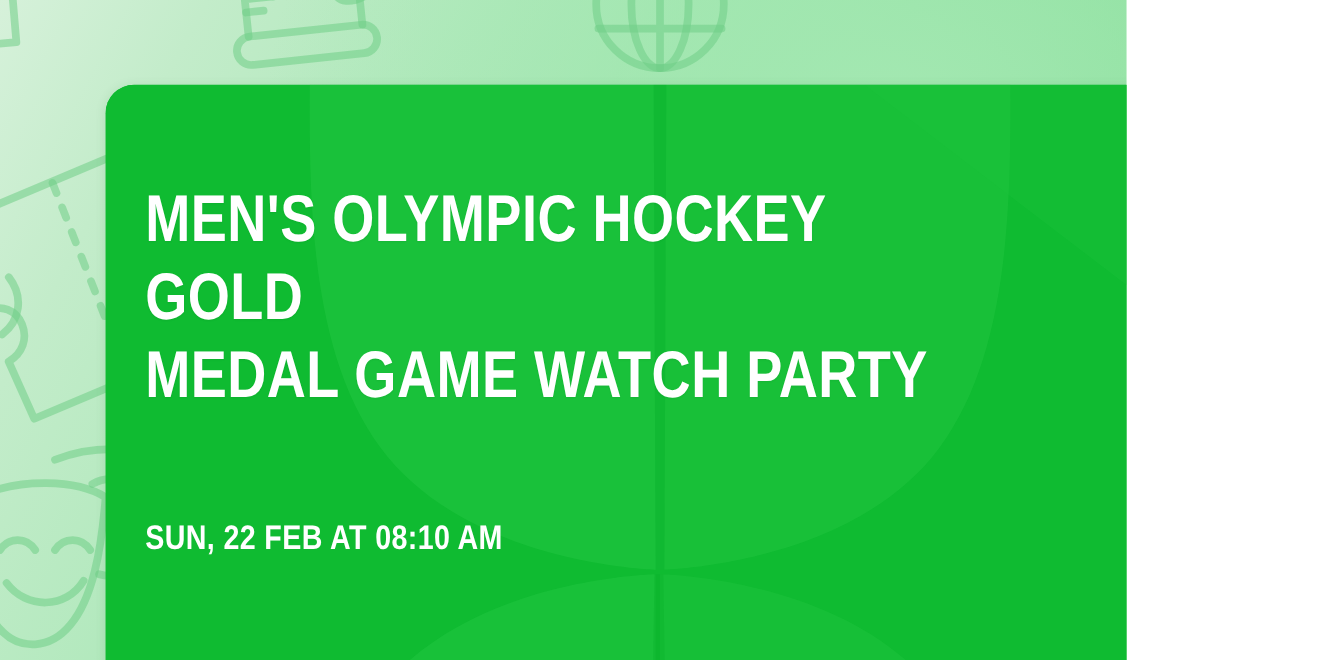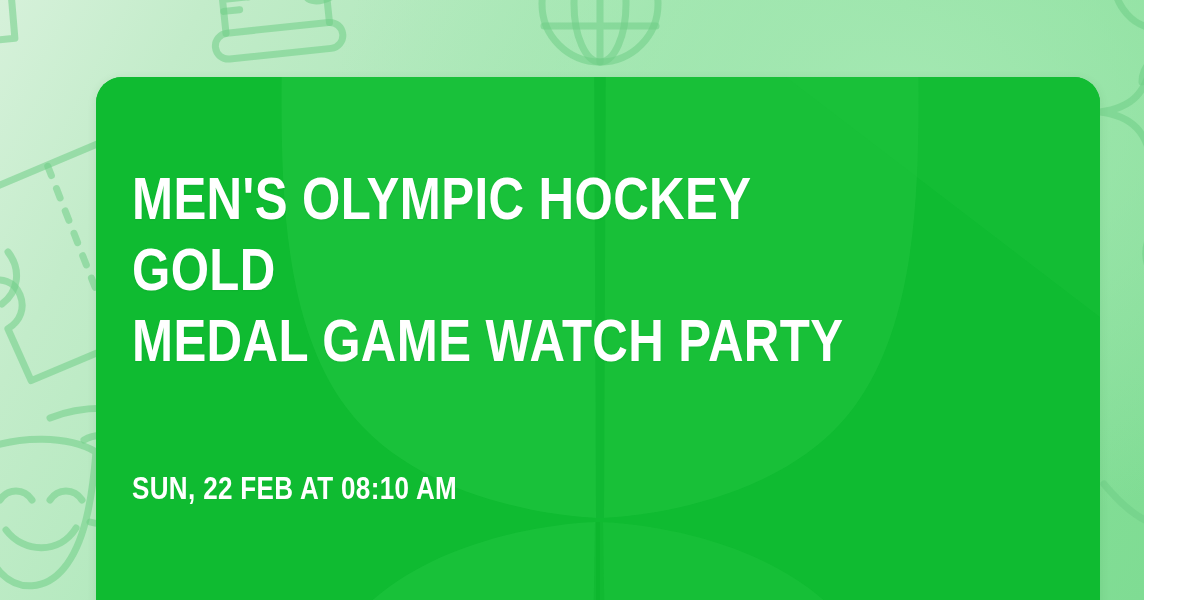--- a/index.html
+++ b/index.html
@@ -5,21 +5,21 @@
   * { margin:0; padding:0; box-sizing:border-box; }
   html, body {
     width:1200px; height:600px;
     overflow:hidden;
     font-family:"Liberation Sans", sans-serif;
   }
 
   
   #page {
     position:relative;
-    width:1144px; height:600px;
+    width:1024px; height:600px;
     background:
       radial-gradient(ellipse 900px 700px at 78% 18%, #a4e8b2 0%, rgba(164,232,178,0) 62%),
       linear-gradient(118deg, #d6f1da 0%, #c3ecca 14%, #a9e7b6 40%, #8fe0a1 62%, #86de99 80%, #7fdc93 100%);
     overflow:hidden;
   }
 
   
   #bg-doodles {
     position:absolute; inset:0;
     width:1200px; height:600px;

